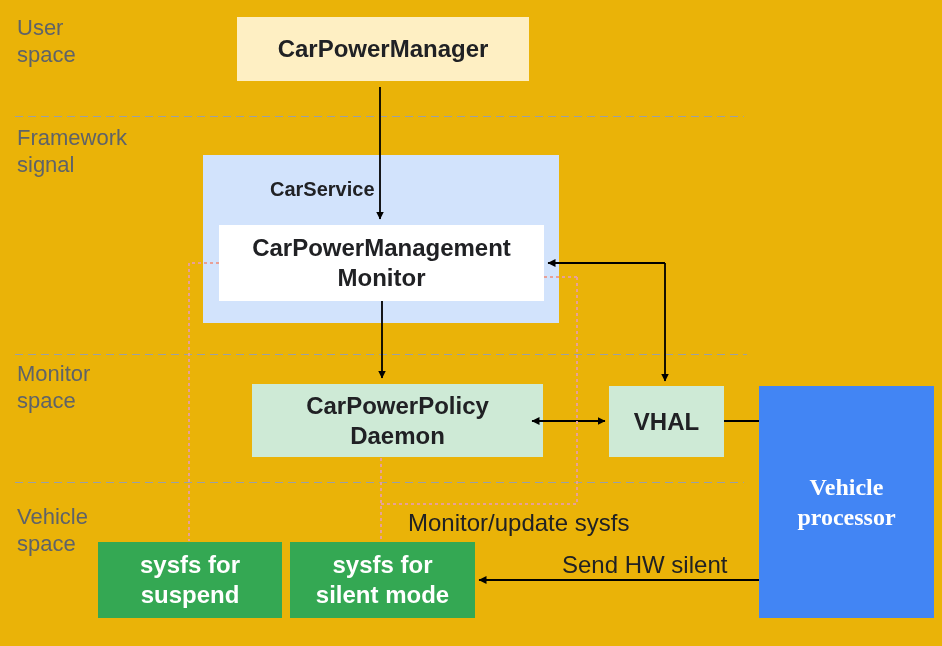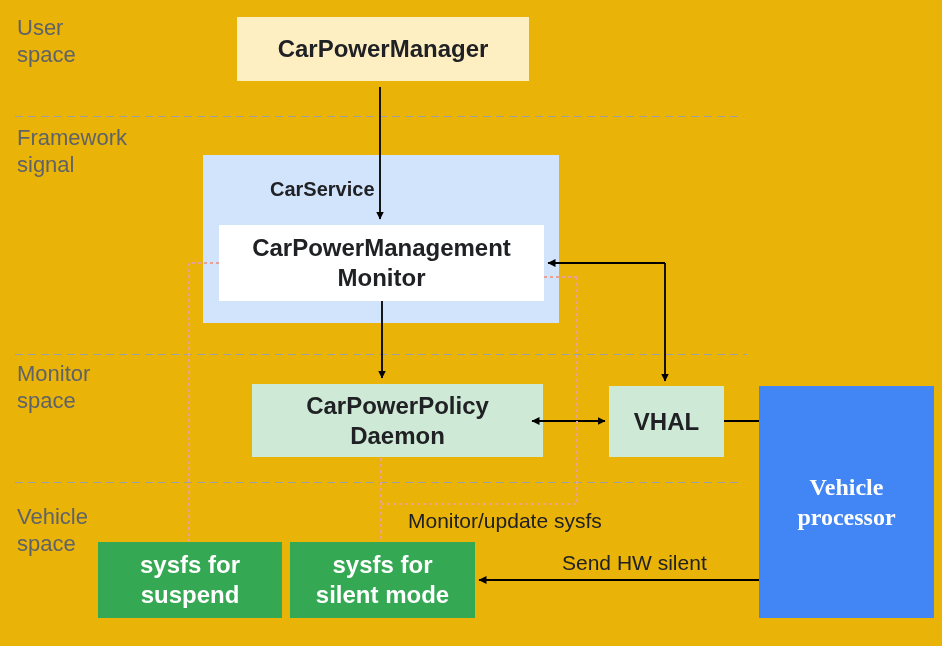--- a/index.html
+++ b/index.html
@@ -19,21 +19,21 @@
   .node-car-power-manager { left:237px; top:17px; width:292px; height:64px; background:var(--user-box-bg,#feefc3); }
   .container-car-service  { left:203px; top:155px; width:356px; height:168px; background:var(--framework-container-bg,#d2e3fc); position:absolute; }
   .label-car-service      { position:absolute; left:224px; top:178px; font-weight:bold; font-size:20px; color:#202124;margin-left:46px; }
   .node-cpms              { left:219px; top:225px; width:325px; height:76px; background:#ffffff; }
   .node-daemon            { left:236px; top:384px; width:291px; height:73px; background:var(--system-box-bg,#cead6); background:var(--system-box-bg,#cee AD6); background:var(--system-box-bg,#ceead6);margin-left:16px; }
   .node-vhal              { left:609px; top:386px; width:115px; height:71px; background:var(--system-box-bg,#ceead6); }
   .node-vehicle           { left:759px; top:386px; width:175px; height:232px; background:var(--vehicle-processor-bg,#4285f4); color:#ffffff;font-family:Liberation Serif, serif; }
   .node-sysfs-suspend     { left:98px;  top:542px; width:184px; height:76px; background:var(--kernel-box-bg,#34a853); color:#ffffff; }
   .node-sysfs-silent      { left:290px; top:542px; width:185px; height:76px; background:var(--kernel-box-bg,#34a853); color:#ffffff; }
   .edge-label {
-    position:absolute; font-size:21px; color:#202124; white-space:nowrap;text-align:center;
+    position:absolute; font-size:24px; color:#202124; white-space:nowrap;text-align:center;
   }
   .edge-label-monitor { left:408px; top:509px; }
   .edge-label-send    { left:562px; top:551px; }
   svg.links { position:absolute; left:0; top:0; z-index:5; pointer-events:none; }
   .link        { stroke:var(--arrow,#000000); stroke-width:1.8; fill:none; }
   .link-plain  { stroke:var(--arrow,#000000); stroke-width:1.8; fill:none; }
   .link-dotted { stroke:var(--dotted-link,#e8a097); stroke-width:2; stroke-dasharray:3 3; fill:none; }
   .divider     { stroke:var(--divider,#9aa0a6); stroke-width:1.2; stroke-dasharray:8 5; fill:none; }
   .arrowhead   { fill:var(--arrow,#000000); }
 </style>

